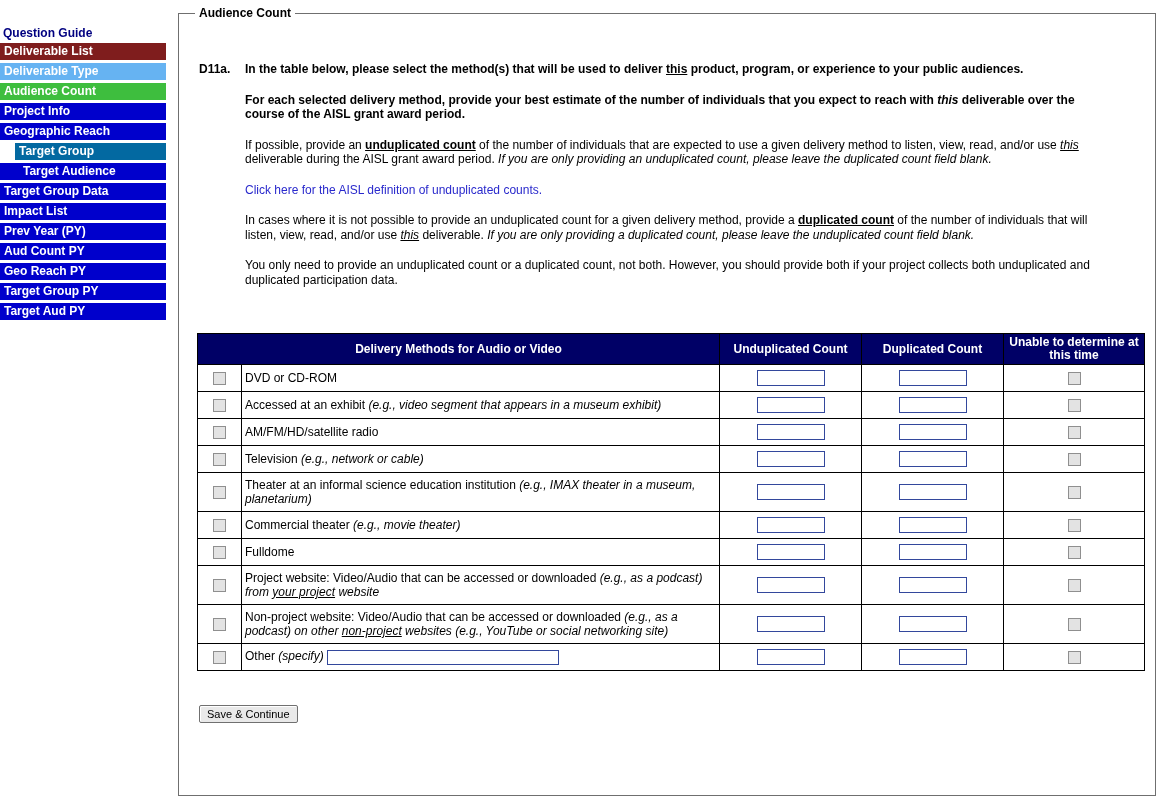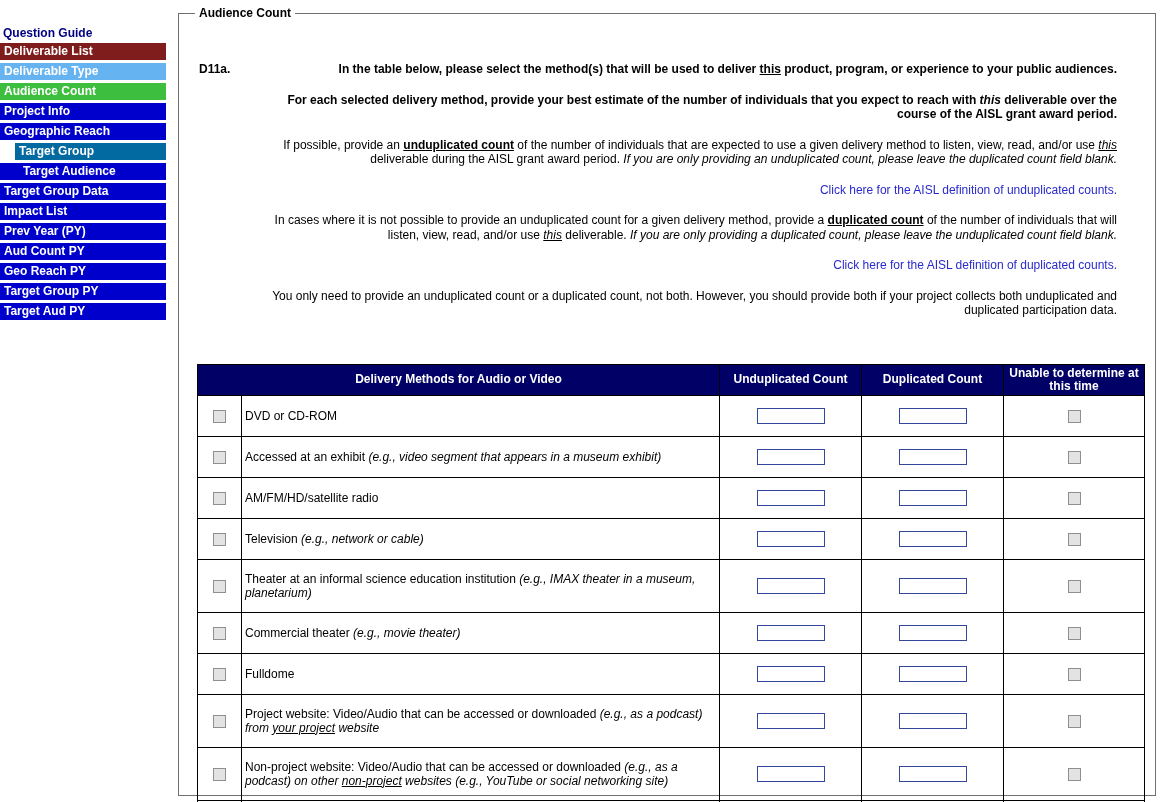--- a/index.html
+++ b/index.html
@@ -10,29 +10,29 @@
   .sidebar { position:absolute; left:0; top:26px; width:166px; }
   .sidebar-title { color:#000080; font-weight:bold; font-size:12px; padding:0 0 3px 3px; }
   .nav-item { height:17px; line-height:17px; margin-bottom:3px; color:#fff; font-weight:bold; font-size:12px; padding-left:4px; cursor:pointer; white-space:nowrap; overflow:hidden; }
 
   
   fieldset.main { position:absolute; left:178px; top:6px; width:978px; height:790px; border:1px solid #6f6f6f; padding:0 10px; background:#fff; }
   fieldset.main legend { font-weight:bold; font-size:12px; margin-left:6px; padding:0 4px; }
 
   .qrow { display:flex; margin:42px 0 0 10px; }
   .qnum { width:46px; font-weight:bold; flex:none; }
-  .qtext { width:872px;text-align:right; }
+  .qtext { width:872px; }
   .block { margin-bottom:16px; line-height:14.5px; }
   .block.bold { font-weight:bold; }
   .block.link { color:#2929cc; cursor:pointer; }
 
   
   table.delivery { border-collapse:collapse; table-layout:fixed; width:947px; margin:30px 0 0 8px; }
   table.delivery th { background:#000066; color:#fff; font-weight:bold; font-size:12px; text-align:center; border:1px solid #000; padding:2px 4px; line-height:13px; height:29px;margin-left:20px; }
-  table.delivery td { border:1px solid #000; padding:12px 3px; vertical-align:middle; font-size:12px; line-height:14px; }
+  table.delivery td { border:1px solid #000; padding:5px 3px; vertical-align:middle; font-size:12px; line-height:14px; }
   td.c-check, td.c-unable { text-align:center; }
   td.c-count { text-align:center; }
   .cb { width:13px; height:13px; background:#e3e3e3; border:1px solid #8f8f8f; display:inline-block; vertical-align:middle; }
   .count-input { width:68px; height:16px; border:1px solid #33489c; background:#fff; font-size:11px; font-family:"Liberation Sans",sans-serif; padding:0 2px; }
   .other-input { width:232px; height:15px; border:1px solid #33489c; background:#fff; font-size:11px; font-family:"Liberation Sans",sans-serif; margin-left:3px; vertical-align:middle; }
 
   .save-btn { margin:34px 0 0 10px; font-size:11px; font-family:"Liberation Sans",sans-serif; color:#000; background:#e9e9e9; border:1px solid #707070; border-radius:2px; box-shadow:inset 1px 1px 0 #fff; padding:2px 7px; cursor:pointer; }
 </style>
 </head>
 <body>
@@ -61,21 +61,20 @@
   <legend>Audience Count</legend>
 
   <div class="qrow">
     <div class="qnum">D11a.</div>
     <div class="qtext">
         <div class="block bold"><span>In the table below, please select the method(s) that will be used to deliver </span><span style="text-decoration: underline;">this</span><span> product, program, or experience to your public audiences.</span></div>
         <div class="block bold"><span>For each selected delivery method, provide your best estimate of the number of individuals that you expect to reach with </span><span style="font-style: italic;">this</span><span> deliverable over the course of the AISL grant award period.</span></div>
         <div class="block"><span>If possible, provide an </span><span style="font-weight: bold; text-decoration: underline;">unduplicated count</span><span> of the number of individuals that are expected to use a given delivery method to listen, view, read, and/or use </span><span style="font-style: italic; text-decoration: underline;">this</span><span> deliverable during the AISL grant award period. </span><span style="font-style: italic;">If you are only providing an unduplicated count, please leave the duplicated count field blank.</span></div>
         <div class="block link">Click here for the AISL definition of unduplicated counts.</div>
         <div class="block"><span>In cases where it is not possible to provide an unduplicated count for a given delivery method, provide a </span><span style="font-weight: bold; text-decoration: underline;">duplicated count</span><span> of the number of individuals that will listen, view, read, and/or use </span><span style="font-style: italic; text-decoration: underline;">this</span><span> deliverable. </span><span style="font-style: italic;">If you are only providing a duplicated count, please leave the unduplicated count field blank.</span></div>
-        <div class="block link">Click here for the AISL definition of duplicated counts.</div>
         <div class="block"><span>You only need to provide an unduplicated count or a duplicated count, not both. However, you should provide both if your project collects both unduplicated and duplicated participation data.</span></div>
       </div>
   </div>
 
   <table class="delivery">
     <colgroup>
       <col style="width:44px">
         <col style="width:478px">
         <col style="width:142px">
         <col style="width:142px">

